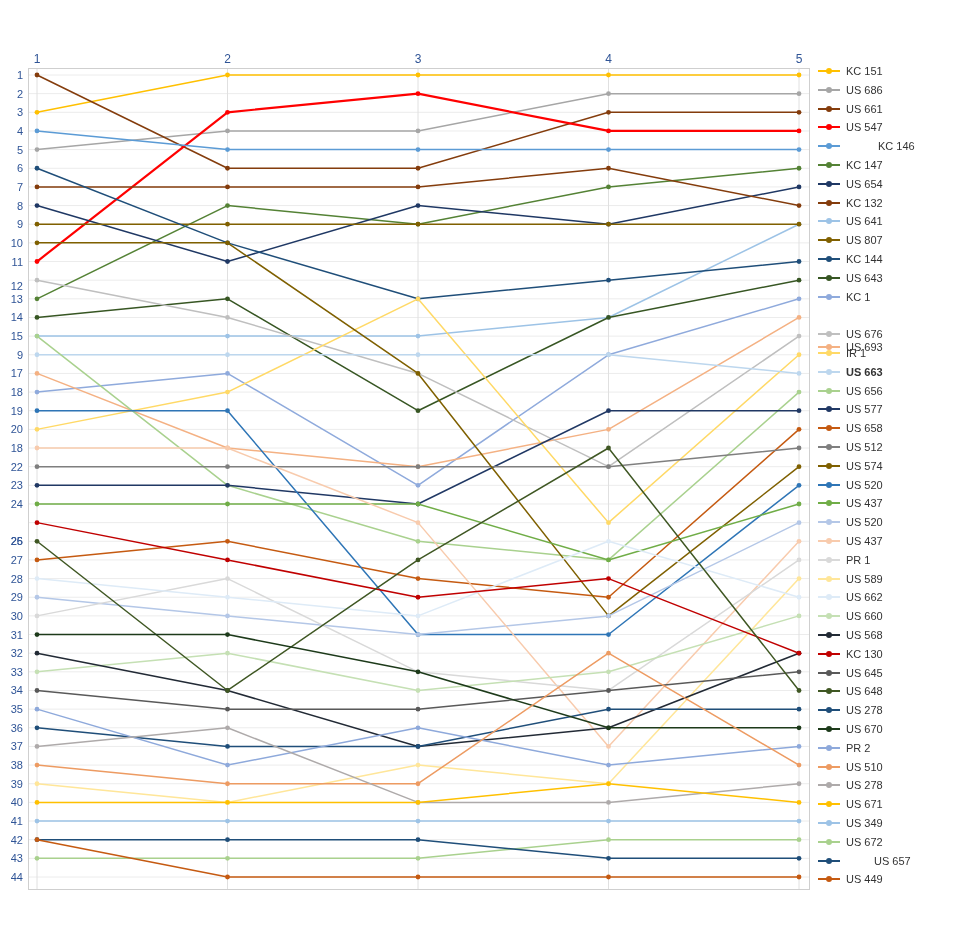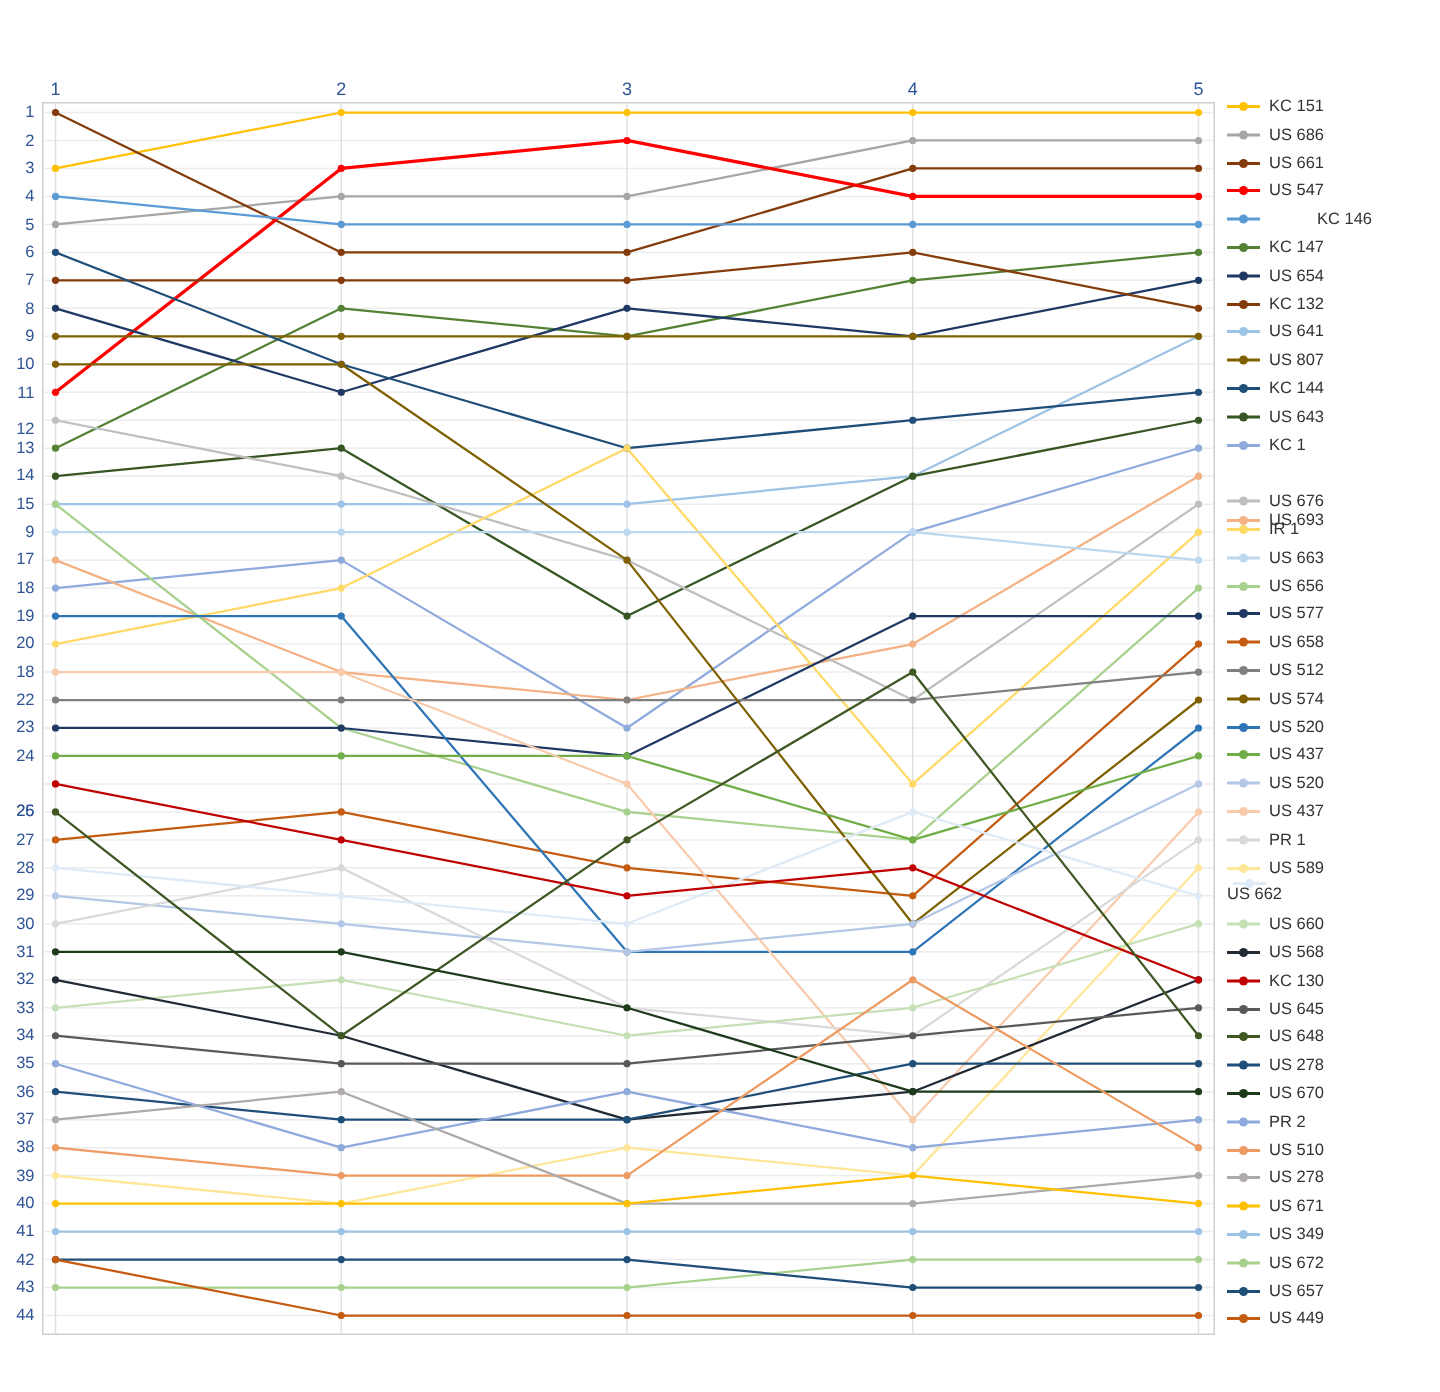--- a/index.html
+++ b/index.html
@@ -635,21 +635,21 @@
         <span class="legend-label">US 693</span>
       </div>
       <div class="legend-item" style="top: 263.2px;">
         <span class="legend-swatch" style="background: rgb(191, 191, 191);"></span>
         <span class="legend-label">US 676</span>
       </div>
       <div class="legend-item" style="top: 282px;">
         <span class="legend-swatch" style="background: rgb(255, 217, 102);"></span>
         <span class="legend-label">IR 1</span>
       </div>
-      <div class="legend-item" style="top: 300.8px;">
+      <div class="legend-item" style="top: 300.8px; font-weight: bold;">
         <span class="legend-swatch" style="background: rgb(189, 215, 238);"></span>
         <span class="legend-label">US 663</span>
       </div>
       <div class="legend-item" style="top: 319.6px;">
         <span class="legend-swatch" style="background: rgb(169, 209, 142);"></span>
         <span class="legend-label">US 656</span>
       </div>
       <div class="legend-item" style="top: 338.4px;">
         <span class="legend-swatch" style="background: rgb(32, 56, 100);"></span>
         <span class="legend-label">US 577</span>
@@ -683,21 +683,21 @@
         <span class="legend-label">US 437</span>
       </div>
       <div class="legend-item" style="top: 488.8px;">
         <span class="legend-swatch" style="background: rgb(217, 217, 217);"></span>
         <span class="legend-label">PR 1</span>
       </div>
       <div class="legend-item" style="top: 507.6px;">
         <span class="legend-swatch" style="background: rgb(255, 230, 153);"></span>
         <span class="legend-label">US 589</span>
       </div>
-      <div class="legend-item" style="top: 526.4px; flex-direction: column;">
+      <div class="legend-item" style="top: 526.4px;">
         <span class="legend-swatch" style="background: rgb(222, 235, 247);"></span>
         <span class="legend-label">US 662</span>
       </div>
       <div class="legend-item" style="top: 545.2px; justify-content: center;">
         <span class="legend-swatch" style="background: rgb(197, 224, 180);"></span>
         <span class="legend-label">US 660</span>
       </div>
       <div class="legend-item" style="top: 564px;">
         <span class="legend-swatch" style="background: rgb(34, 42, 53);"></span>
         <span class="legend-label">US 568</span>
@@ -739,21 +739,21 @@
         <span class="legend-label">US 671</span>
       </div>
       <div class="legend-item" style="top: 752px;">
         <span class="legend-swatch" style="background: rgb(157, 195, 230);"></span>
         <span class="legend-label">US 349</span>
       </div>
       <div class="legend-item" style="top: 770.8px;">
         <span class="legend-swatch" style="background: rgb(169, 209, 142);"></span>
         <span class="legend-label">US 672</span>
       </div>
-      <div class="legend-item" style="top: 789.6px;">
+      <div class="legend-item" style="top: 789.6px; gap: 28px;">
         <span class="legend-swatch" style="background: rgb(31, 78, 121);"></span>
         <span class="legend-label">US 657</span>
       </div>
       <div class="legend-item" style="top: 808.4px;">
         <span class="legend-swatch" style="background: rgb(197, 90, 17);"></span>
         <span class="legend-label">US 449</span>
       </div>
     </div>
 
 </div>

